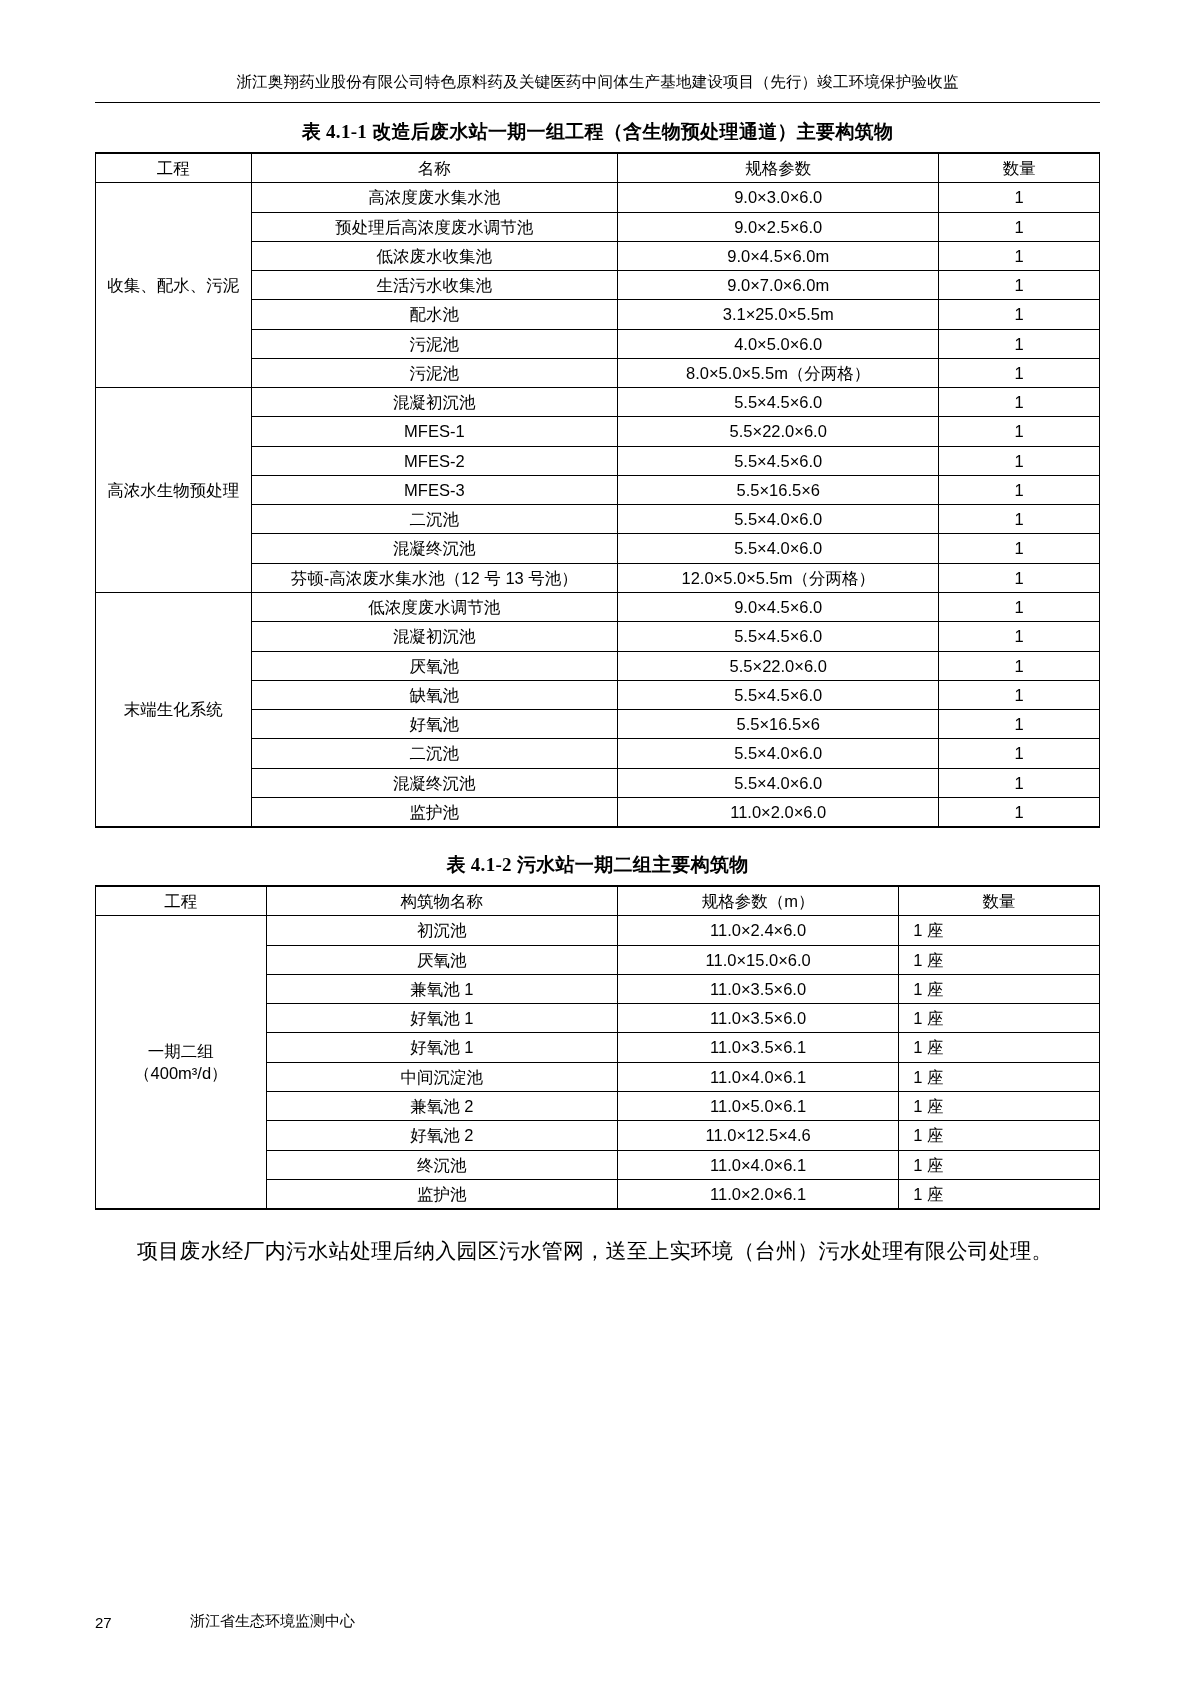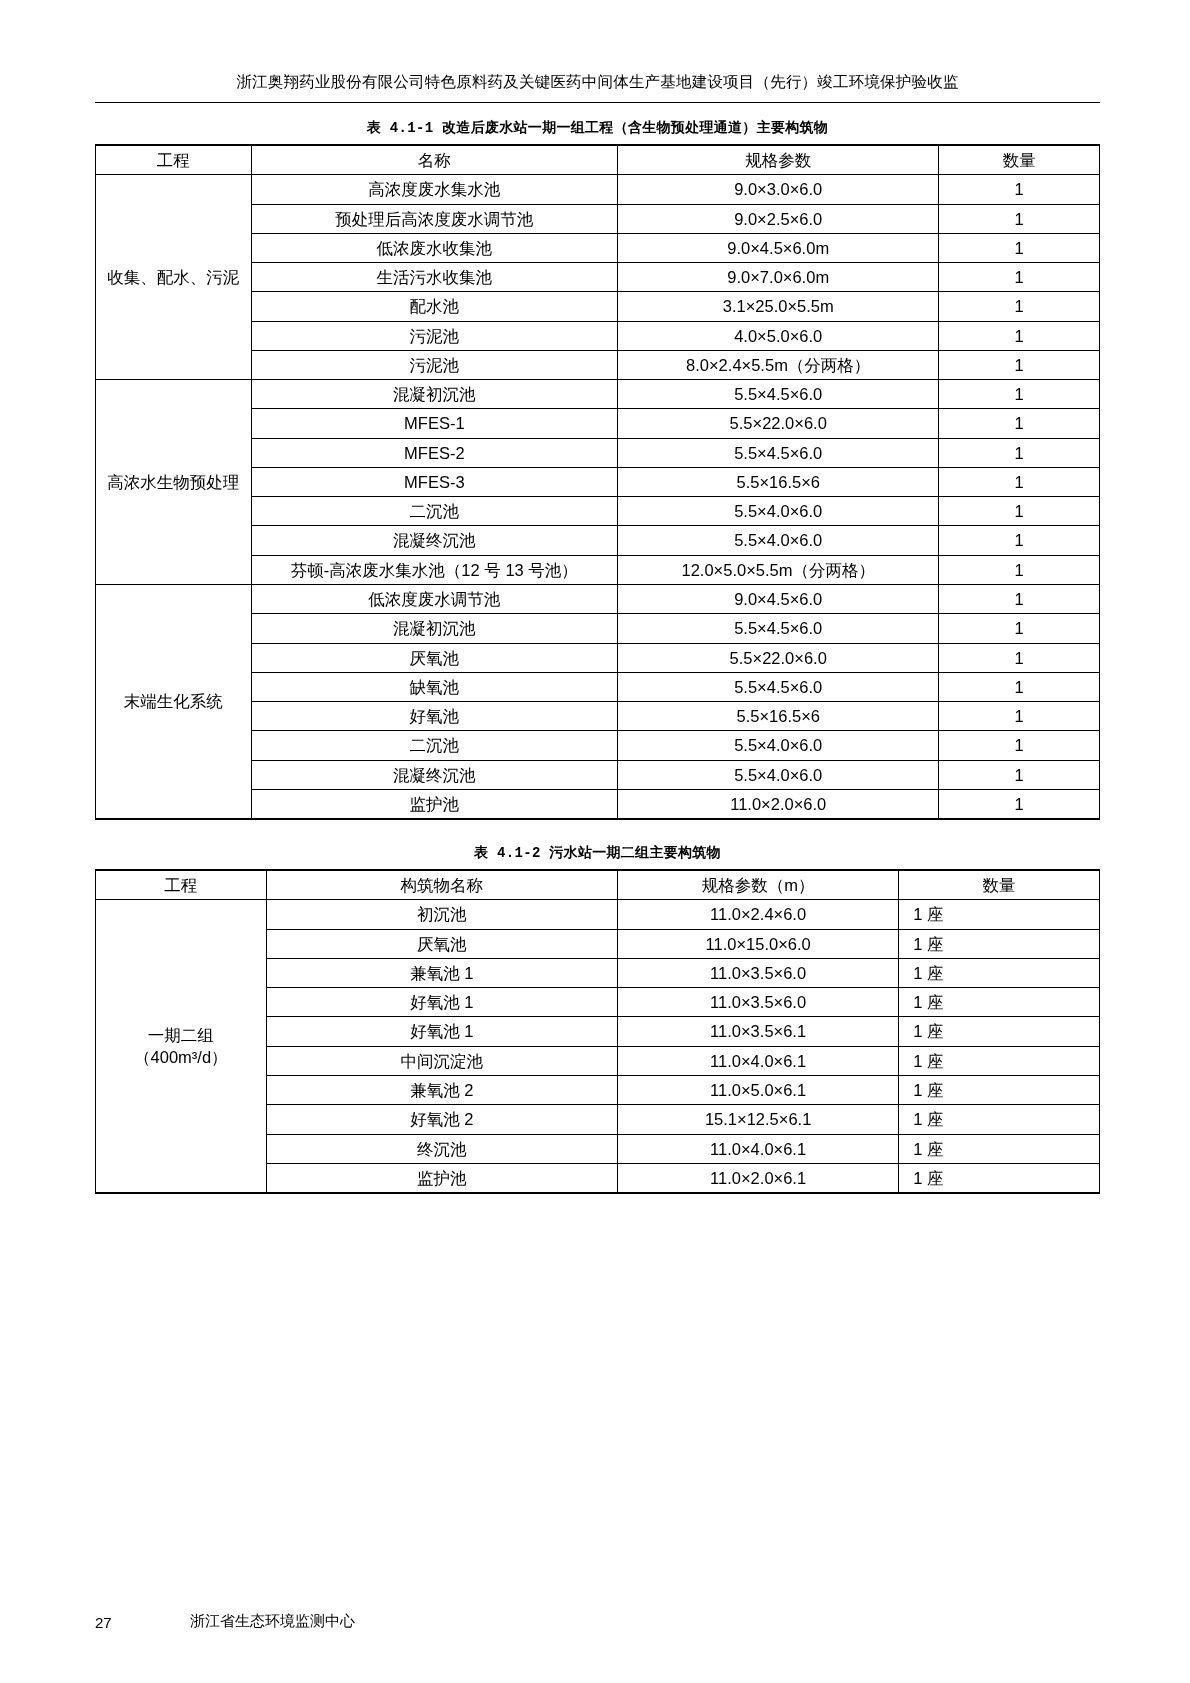--- a/index.html
+++ b/index.html
@@ -29,22 +29,22 @@
     letter-spacing: 0.2px;
   }
   .header-rule {
     border-bottom: 1.6px solid #000;
     margin-top: 8px;
     margin-bottom: 16px;
   }
   .tbl-title {
     text-align: center;
     font-weight: bold;
-    font-size: 14px;
-    font-family: Liberation Mono, monospace;
+    font-size: 19px;
+    font-family: Liberation Serif, serif;
     margin: 4px 0 7px 0;
     letter-spacing: 0.3px;
   }
   table {
     border-collapse: collapse;
     width: 100%;
     table-layout: fixed;
   }
   table.doc-table td, table.doc-table th {
     border: 1px solid #000;
@@ -159,21 +159,21 @@
         <td>3.1×25.0×5.5m</td>
         <td>1</td>
       </tr>
       <tr>
         <td>污泥池</td>
         <td>4.0×5.0×6.0</td>
         <td>1</td>
       </tr>
       <tr class="grp-end">
         <td>污泥池</td>
-        <td>8.0×2.4×5.5m（分两格）</td>
+        <td>8.0×5.0×5.5m（分两格）</td>
         <td>1</td>
       </tr>
 
       <tr>
         <td class="grp" rowspan="7">
           <span>高浓水生物预处理</span>
         </td>
         <td>混凝初沉池</td>
         <td>5.5×4.5×6.0</td>
         <td>1</td>
@@ -305,35 +305,36 @@
         <td>11.0×4.0×6.1</td>
         <td class="l">1 座</td>
       </tr>
       <tr>
         <td>兼氧池 2</td>
         <td>11.0×5.0×6.1</td>
         <td class="l">1 座</td>
       </tr>
       <tr>
         <td>好氧池 2</td>
-        <td>15.1×12.5×6.1</td>
+        <td>11.0×12.5×4.6</td>
         <td class="l">1 座</td>
       </tr>
       <tr>
         <td>终沉池</td>
         <td>11.0×4.0×6.1</td>
         <td class="l">1 座</td>
       </tr>
       <tr>
         <td>监护池</td>
         <td>11.0×2.0×6.1</td>
         <td class="l">1 座</td>
       </tr>
     </tbody>
   </table>
 
+  <div class="body-para">项目废水经厂内污水站处理后纳入园区污水管网，送至上实环境（台州）污水处理有限公司处理。</div>
 
   <div class="footer">
     <span class="f-left">浙江省生态环境监测中心</span>
     <span class="f-num">27</span>
   </div>
 
 </div>
 
 </body></html>

